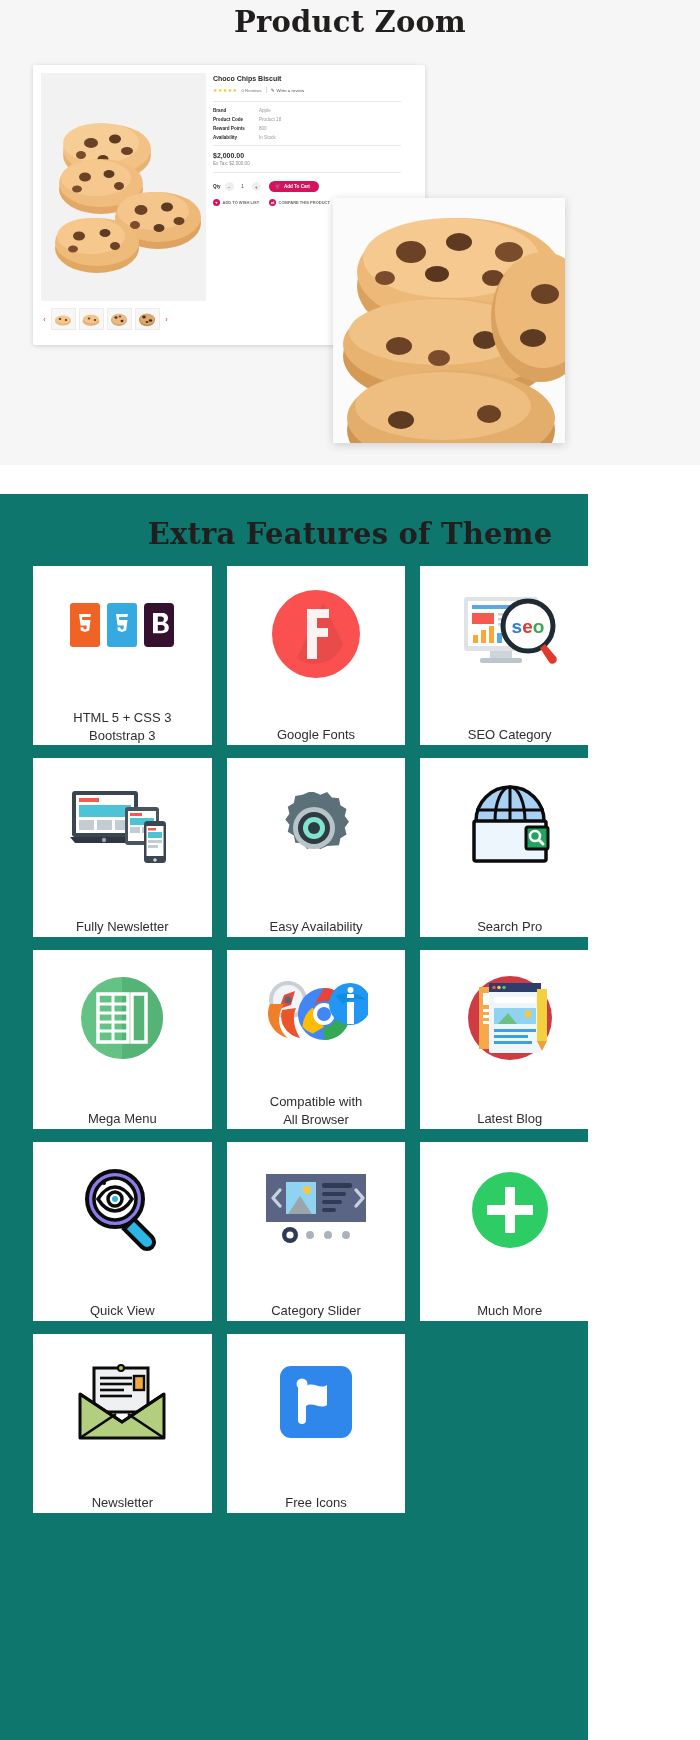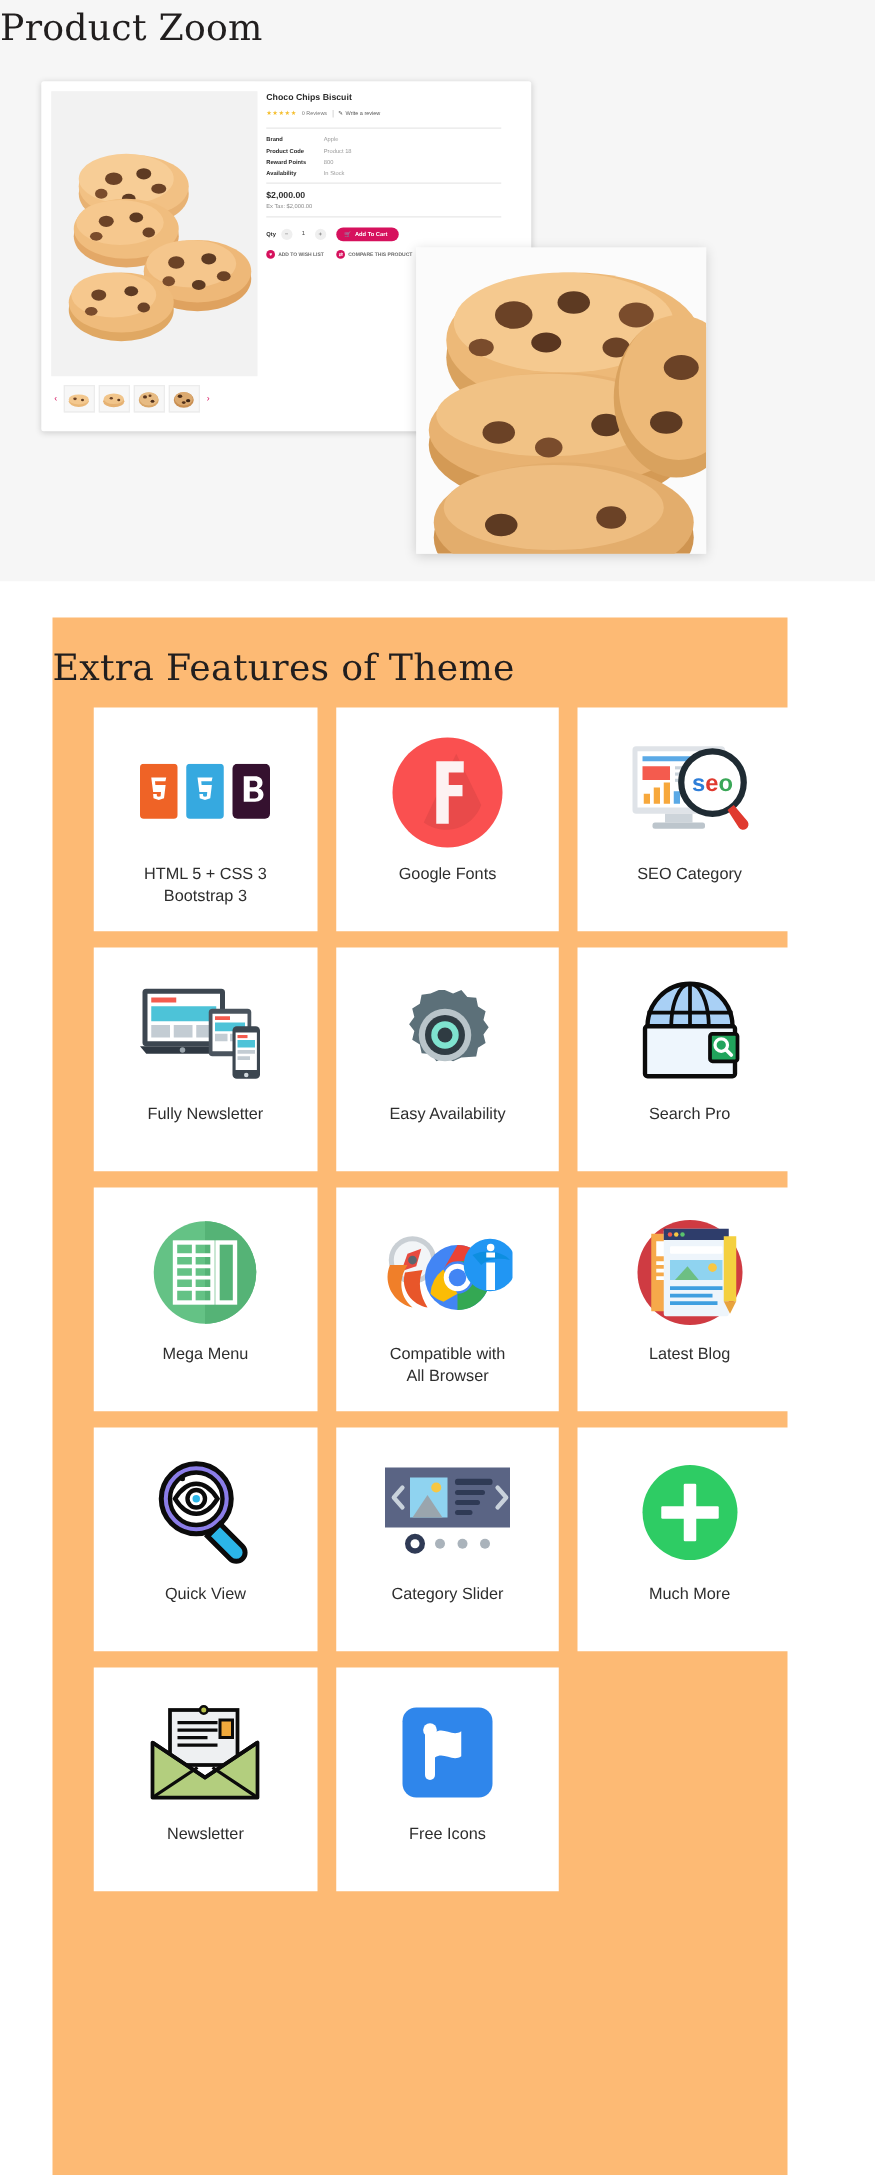--- a/index.html
+++ b/index.html
@@ -11,27 +11,27 @@
   }
   .page{position:relative;width:700px;height:1740px;}
 
   
   .section-zoom{
     position:absolute; left:0; top:0; width:700px; height:465px;
     background:#f6f6f6;
   }
   .section-features{
     position:absolute; left:0; top:494px; width:588px; height:1246px;
-    background:#fdba74;
-    margin-left:42px;
+    background:#0f766e;
   }
 
   .sec-title{
+    text-align:center;
     font-family:"DejaVu Serif", serif;
-    font-weight:normal;
+    font-weight:bold;
     color:#211e1e;
     letter-spacing:.2px;
   }
   .sec-title.t1{ position:absolute; left:0; top:5px; width:700px; font-size:29px; }
   .sec-title.t2{ position:absolute; left:0; top:23px; width:700px; font-size:29px; }
 
   
   .prod-card{
     position:absolute; left:33px; top:65px; width:392px; height:280px;
     background:#ffffff;
@@ -87,21 +87,21 @@
     overflow:hidden;
   }
   .zoom-inner{ position:absolute; left:0; top:0; width:100%; height:100%; }
 
   
   .grid{ position:absolute; left:33px; top:72px; width:566px; }
   .row{ display:flex; gap:15px; margin-bottom:13px; }
   .card{
     width:179px; height:179px; background:#ffffff;
     display:flex; flex-direction:column; align-items:center; justify-content:flex-start;
-    box-sizing:border-box; padding-top:12px;
+    box-sizing:border-box; padding-top:12px;gap:36px;
   }
   .card.empty{ background:transparent; }
   .ico-wrap{
     height:112px; width:100%;
     display:flex; align-items:center; justify-content:center;
   }
   .card-label{
     font-size:13px; color:#2e2e2e; text-align:center; line-height:1.38;
     padding:0 6px;
   }

